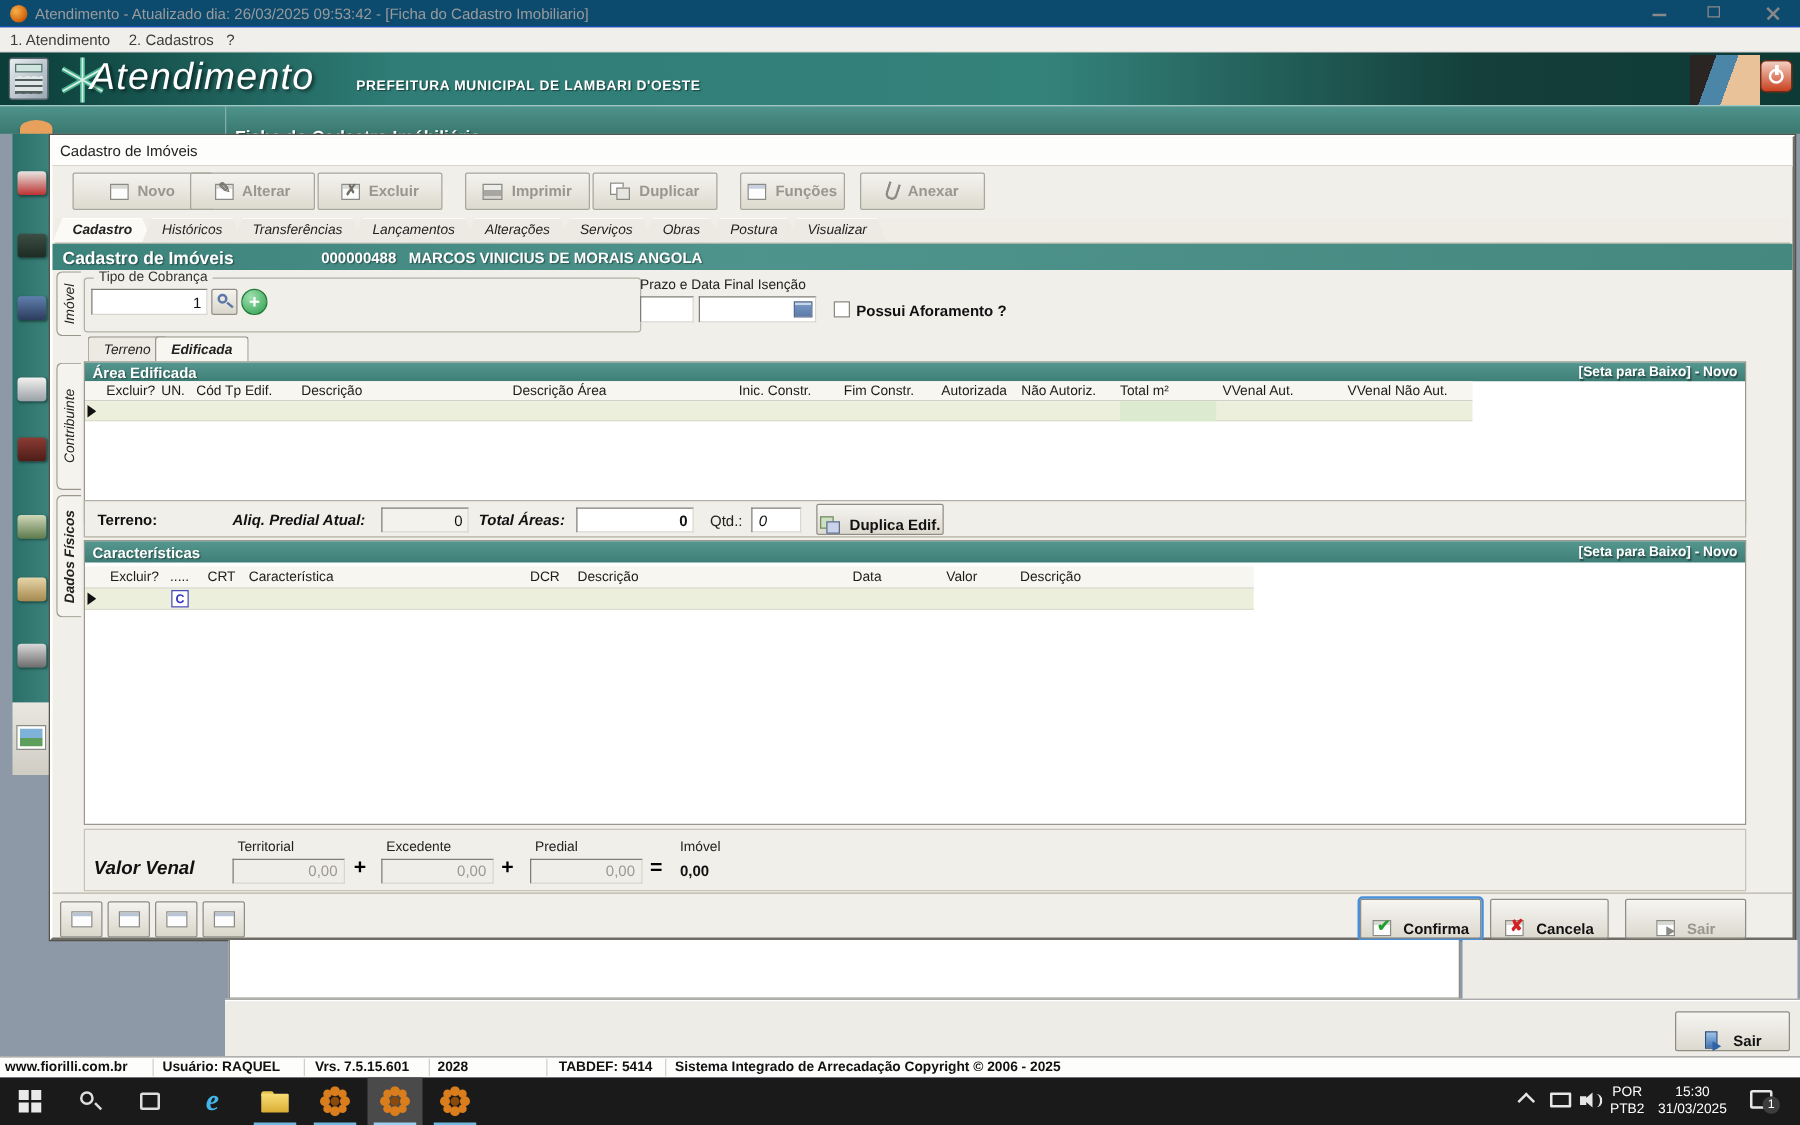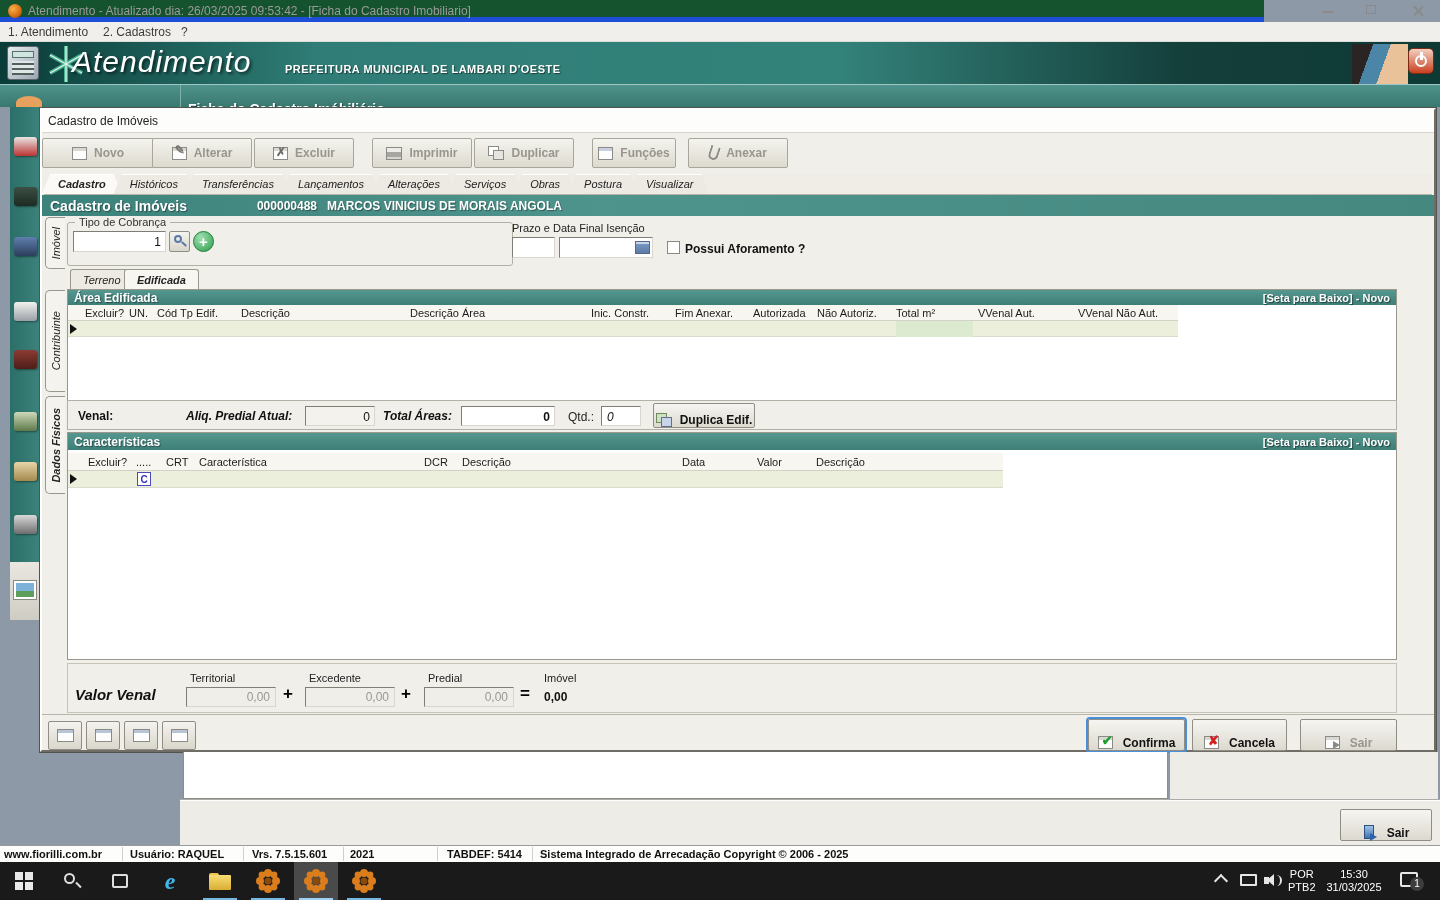--- a/index.html
+++ b/index.html
@@ -1,21 +1,21 @@
 <!DOCTYPE html>
 <html><head>
 <meta charset="utf-8">
 <style>
   *{box-sizing:border-box;margin:0;padding:0}
   html,body{width:1440px;height:900px}
   body{position:relative;overflow:hidden;background:#8d99a7;font-family:"Liberation Sans",sans-serif;-webkit-font-smoothing:antialiased}
   .abs{position:absolute}
   .txt{font-size:11px;color:#222}
   
-  .titlebar{left:0;top:0;width:1264px;height:22px;background:#14532d;border-bottom:5px solid #1d4ed8}
+  .titlebar{left:0;top:0;width:1440px;height:22px;background:#0c4a6e;border-bottom:1px solid #1d4ed8}
   .titlebar .t{left:28px;top:4px;font-size:12px;color:#9b9b9b}
   .winbtn{top:5px;width:12px;height:12px}
   .menubar{left:0;top:22px;width:1440px;height:20px;background:#f0efec;border-bottom:1px solid #dcdcd8}
   .menuitem{top:3px;font-size:12px;color:#3c3c3c}
   
   .banner{left:0;top:42px;width:1440px;height:42px;background:linear-gradient(90deg,#0a3c38 0%,#2f7d76 22%,#34837b 58%,#143f3b 82%,#0e3a35 100%)}
   .appname{left:72px;top:3px;font-size:30px;font-weight:normal;font-style:italic;color:#fff;text-shadow:2px 2px 3px rgba(0,0,0,.6);letter-spacing:1px}
   .orgname{left:285px;top:21px;font-size:11px;font-weight:bold;color:#fff;letter-spacing:.5px;text-shadow:1px 1px 1px rgba(0,0,0,.5)}
   .subheader{left:0;top:84px;width:1440px;height:23px;background:linear-gradient(#4e938c,#39786f);border-top:1px solid #9ec7c2}
   .pagetitle{left:188px;top:16px;font-size:14px;font-weight:bold;color:#fff;text-shadow:1px 1px 1px rgba(0,0,0,.45)}
@@ -133,21 +133,21 @@
   </div>
 </div>
 
 <div class="abs dialog">
 
   <div class="abs caption">
     <span class="abs" style="left:6px;top:4px">Cadastro de Imóveis</span>
   </div>
 
   <div class="abs" style="left:0;top:23px;width:1392px;height:41px">
-    <div class="abs tbtn" style="left:0;top:5px;width:112px">
+    <div class="abs tbtn" style="left:16px;top:5px;width:112px">
       <span class="minisheet"></span>
       <span>Novo</span>
     </div>
     <div class="abs tbtn" style="left:110px;top:5px;width:100px">
       <span class="minisheet" style="position:relative">
           <span style="position:absolute;left:2px;top:-5px;font-size:12px;color:#7a7870">✎</span>
         </span>
       <span>Alterar</span>
     </div>
     <div class="abs tbtn" style="left:212px;top:5px;width:100px">
@@ -252,35 +252,35 @@
       <span style="margin-left:6px">Área Edificada</span>
       <span class="hint" style="position:absolute;right:6px">[Seta para Baixo] - Novo</span>
     </div>
     <div class="abs gridhead" style="left:0;top:15px;width:1110px;height:16px">
       <span class="col" style="left:17px">Excluir?</span>
       <span class="col" style="left:61px">UN.</span>
       <span class="col" style="left:89px">Cód Tp Edif.</span>
       <span class="col" style="left:173px">Descrição</span>
       <span class="col" style="left:342px">Descrição Área</span>
       <span class="col" style="left:523px">Inic. Constr.</span>
-      <span class="col" style="left:607px">Fim Anexar.</span>
+      <span class="col" style="left:607px">Fim Constr.</span>
       <span class="col" style="left:685px">Autorizada</span>
       <span class="col" style="left:749px">Não Autoriz.</span>
       <span class="col" style="left:828px">Total m²</span>
       <span class="col" style="left:910px">VVenal Aut.</span>
       <span class="col" style="left:1010px">VVenal Não Aut.</span>
     </div>
     <div class="abs gridrow" style="left:0;top:31px;width:1110px;height:16px">
       <div class="marker" style="position:absolute;left:2px;top:3px"></div>
       <div style="position:absolute;left:828px;top:0;width:77px;height:16px;background:#dcead0"></div>
     </div>
   </div>
 
   <div class="abs" style="left:25px;top:290px;width:1330px;height:30px;background:#f1efe9;border:1px solid #b3b0a5">
-    <span class="abs ptslabel" style="left:10px;top:8px">Venal:</span>
+    <span class="abs ptslabel" style="left:10px;top:8px">Terreno:</span>
     <span class="abs ptsital" style="left:118px;top:8px">Aliq. Predial Atual:</span>
     <div class="abs fld" style="left:237px;top:5px;width:70px;height:20px;text-align:right;padding:3px 4px 0 0;background:#f4f2ec">0</div>
     <span class="abs ptsital" style="left:315px;top:8px">Total Áreas:</span>
     <div class="abs fld" style="left:393px;top:5px;width:94px;height:20px;text-align:right;padding:3px 4px 0 0;font-weight:bold">0</div>
     <span class="abs txt" style="left:500px;top:9px;font-size:12px">Qtd.:</span>
     <div class="abs fld" style="left:533px;top:5px;width:40px;height:20px;font-style:italic;padding:3px 0 0 5px">0</div>
     <div class="abs footbtn" style="left:585px;top:2px;width:102px;height:25px">
       <span style="position:relative;width:16px;height:14px">
         <span style="position:absolute;left:0;top:0;width:11px;height:10px;background:#cfe0c2;border:1px solid #6f8c5f"></span>
         <span style="position:absolute;left:5px;top:4px;width:11px;height:10px;background:#c9d4ea;border:1px solid #5f6f8c"></span>
@@ -373,21 +373,21 @@
       <span style="position:absolute;left:7px;top:8px;width:0;height:0;border-left:7px solid #2f63a8;border-top:4px solid transparent;border-bottom:4px solid transparent"></span>
     </span>
     <span>Sair</span>
   </div>
 </div>
 
 <div class="abs statusbar">
   <span class="abs status" style="left:4px">www.fiorilli.com.br</span>
   <span class="abs status" style="left:130px">Usuário: RAQUEL</span>
   <span class="abs status" style="left:252px">Vrs. 7.5.15.601</span>
-  <span class="abs status" style="left:350px">2021</span>
+  <span class="abs status" style="left:350px">2028</span>
   <span class="abs status" style="left:447px">TABDEF: 5414</span>
   <span class="abs status" style="left:540px">Sistema Integrado de Arrecadação Copyright © 2006 - 2025</span>
   <span class="abs sdiv" style="left:122px"></span>
     <span class="abs sdiv" style="left:243px"></span>
   <span class="abs sdiv" style="left:343px"></span>
     <span class="abs sdiv" style="left:437px"></span>
   <span class="abs sdiv" style="left:532px"></span>
 </div>
 
 <div class="abs taskbar">

